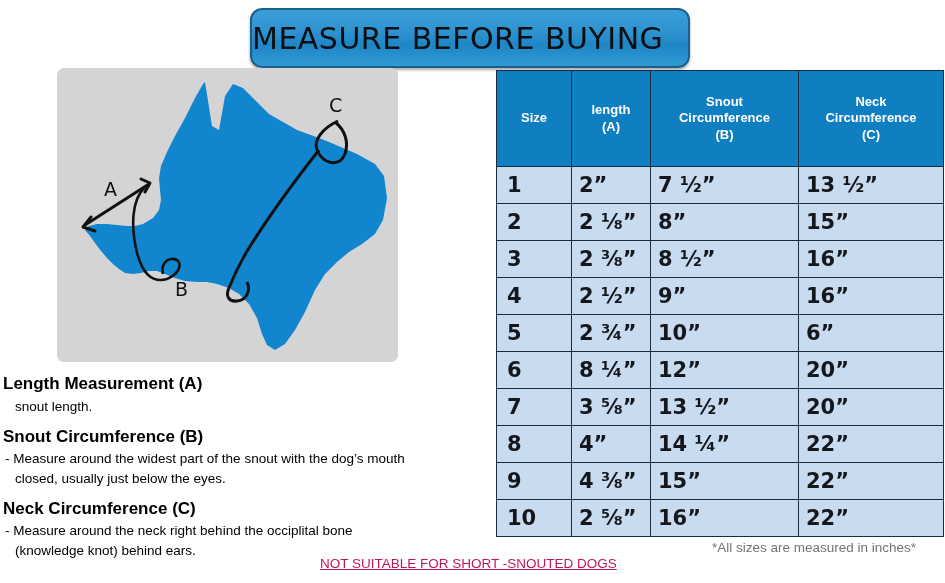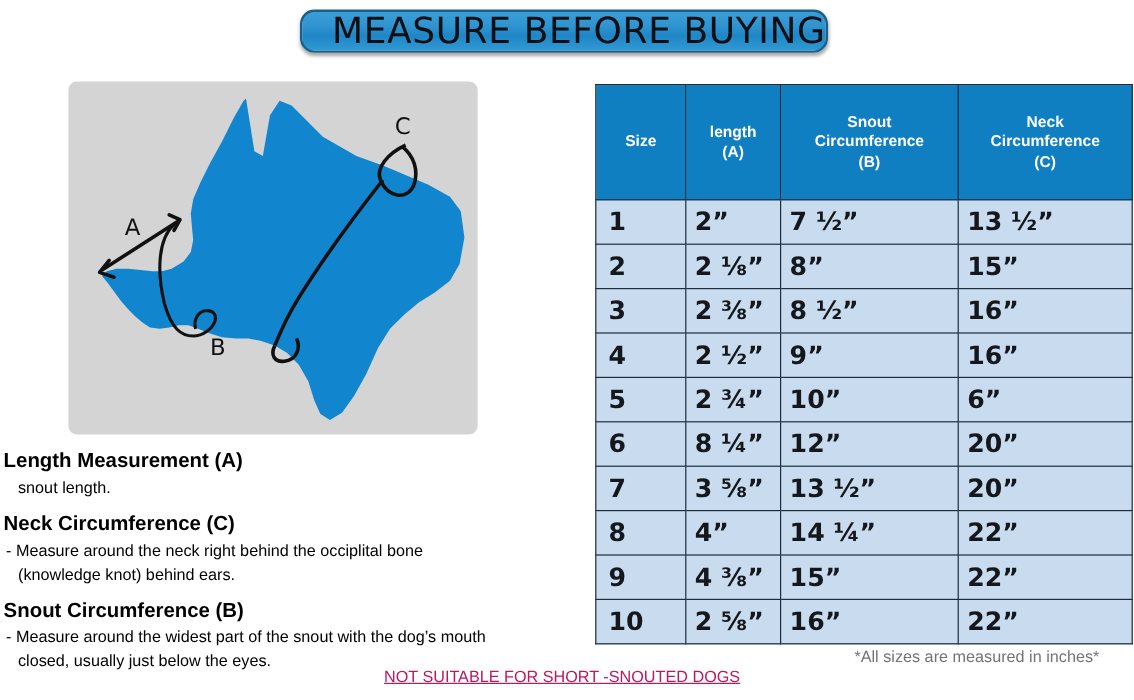--- a/index.html
+++ b/index.html
@@ -15,29 +15,29 @@
     font-family: "Liberation Sans", sans-serif;
     color: #000000;
   }
 
   
   #title-banner {
     position: absolute;
     left: 250px;
     top: 8px;
     width: 440px;
-    height: 36px;
+    height: 60px;
     border-radius: 12px;
     background: linear-gradient(to bottom, #3a9fd8 0%, #2e93cf 38%, #1f86c6 62%, #2f9ad4 100%);
     border: 2px solid #1a5f8a;
     box-shadow: 0 2px 3px rgba(0,0,0,0.35);
     box-sizing: border-box;
     display: flex;
     align-items: center;
-    justify-content: flex-end;
+    justify-content: flex-start;
   }
   #title-banner .title-text {
     font-family: "DejaVu Sans", sans-serif;
     font-size: 30px;
     font-weight: 400;
     letter-spacing: 0.5px;
     color: #0a0f14;
     white-space: nowrap;
   }
 
@@ -179,31 +179,31 @@
 </div>
 
 <div id="instructions">
   <div class="instr-group">
     <div class="instr-heading">Length Measurement (A)</div>
     <div class="instr-body">
       <span class="cont">snout length.</span>
     </div>
   </div>
   <div class="instr-group">
+    <div class="instr-heading">Snout Circumference (B)</div>
+    <div class="instr-body">
+      <span>- Measure around the widest part of the snout with the dog’s mouth</span>
+      <span class="cont">closed, usually just below the eyes.</span>
+    </div>
+  </div>
+  <div class="instr-group">
     <div class="instr-heading">Neck Circumference (C)</div>
     <div class="instr-body">
       <span>- Measure around the neck right behind the occiplital bone</span>
       <span class="cont">(knowledge knot) behind ears.</span>
-    </div>
-  </div>
-  <div class="instr-group">
-    <div class="instr-heading">Snout Circumference (B)</div>
-    <div class="instr-body">
-      <span>- Measure around the widest part of the snout with the dog’s mouth</span>
-      <span class="cont">closed, usually just below the eyes.</span>
     </div>
   </div>
 </div>
 
 <div id="not-suitable-note">NOT SUITABLE FOR SHORT -SNOUTED DOGS</div>
 <div id="inches-note">*All sizes are measured in inches*</div>
 
 <table id="size-table">
   <colgroup>
     <col class="col-size">

